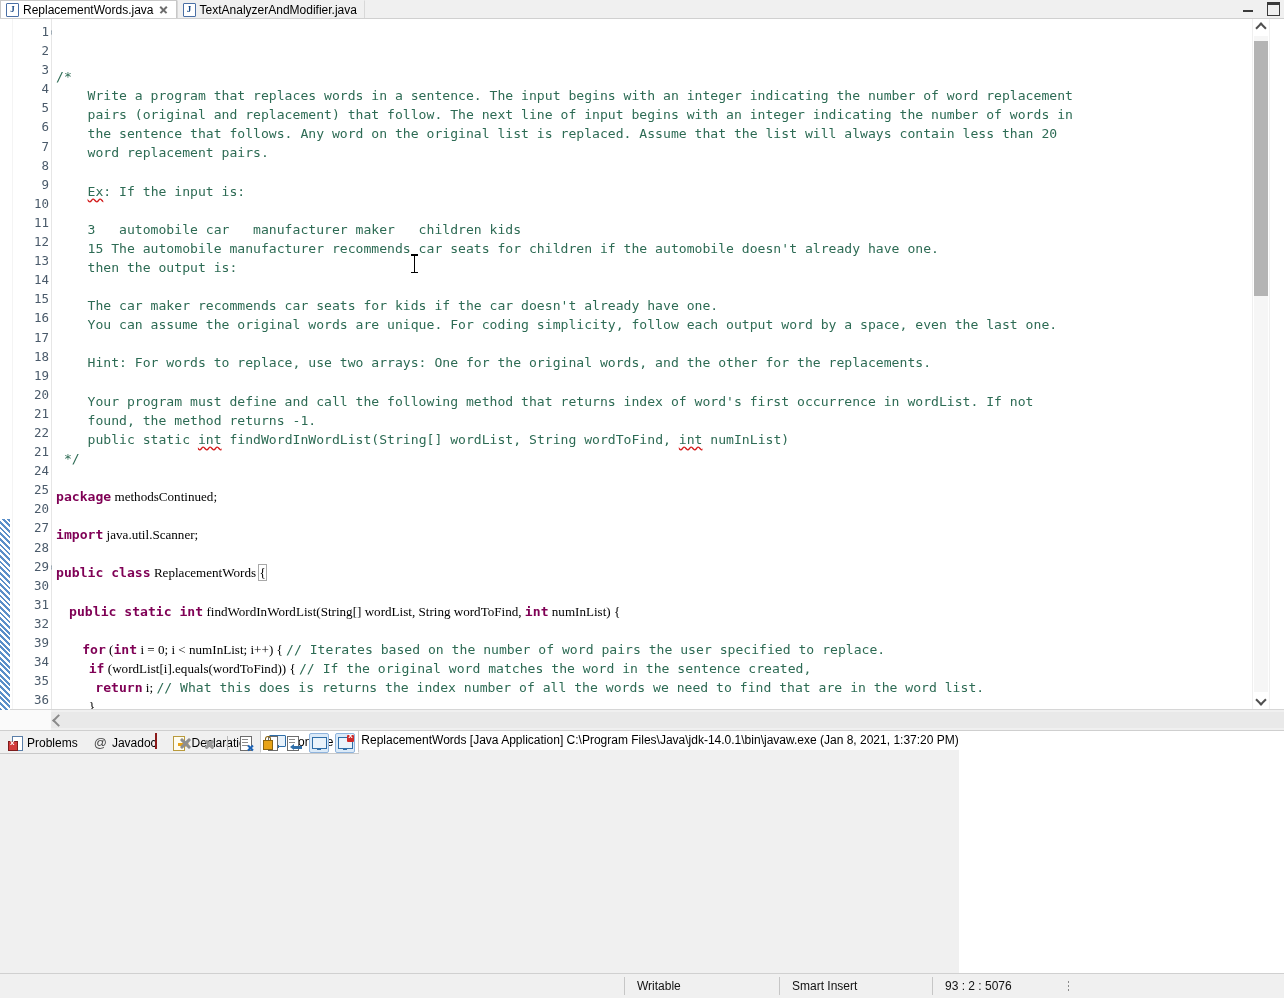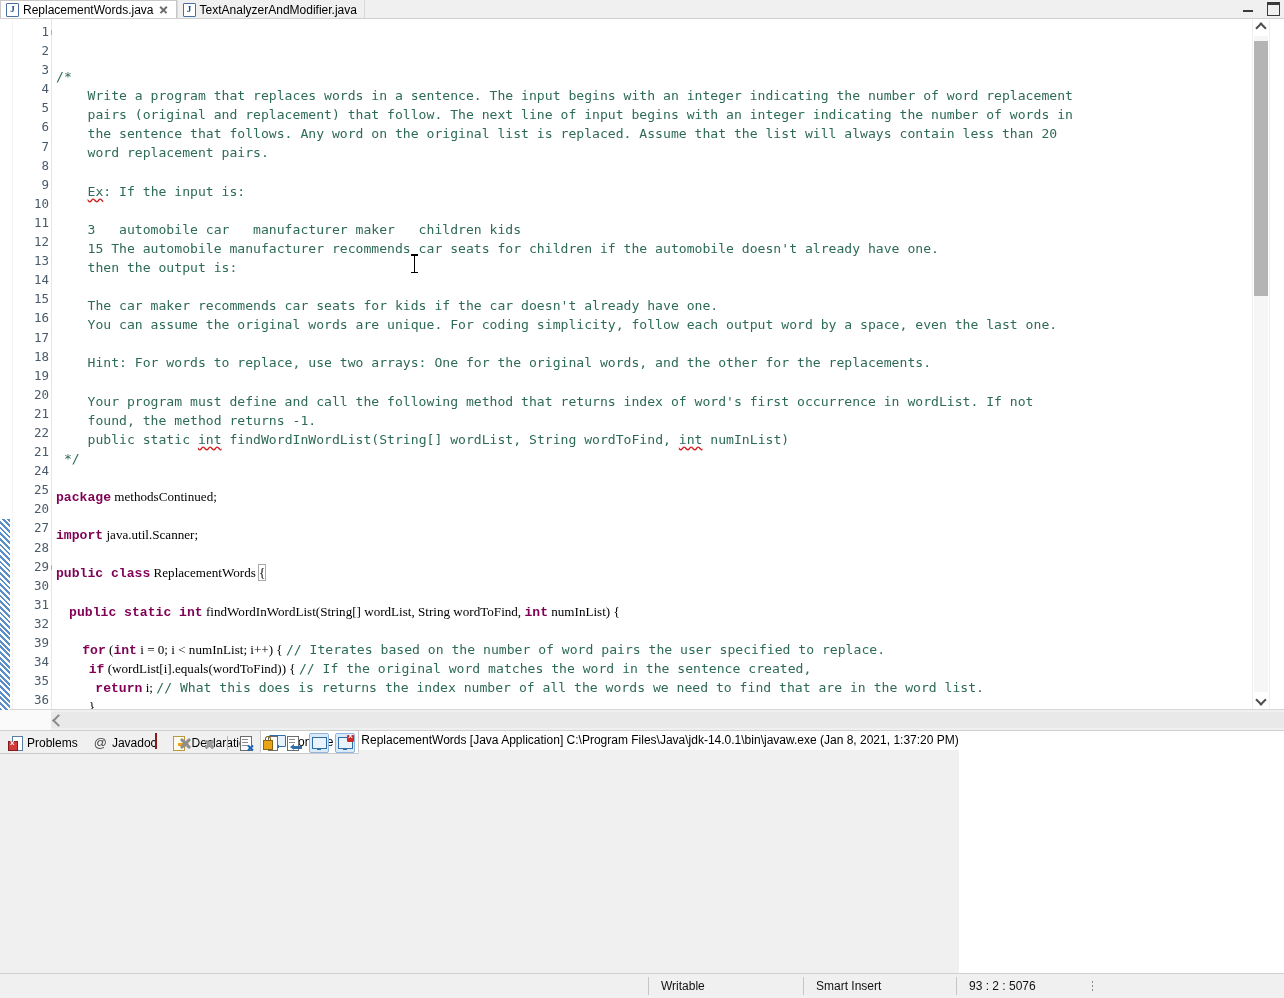--- a/index.html
+++ b/index.html
@@ -64,21 +64,21 @@
   .foldmark::after{content:"";position:absolute;left:1.5px;top:3.3px;width:5px;height:1px;background:#6a7a86;}
   .gutsep{width:1px;background:#e6e6e6;flex:0 0 auto;}
 
   .codearea{
     position:relative;flex:1 1 auto;overflow:hidden;background:#fff;
     font-family:"DejaVu Sans Mono", monospace;font-size:13.1px;
     padding-top:3px;padding-left:4px;white-space:pre;
   }
   .cline{height:19.1px;line-height:19.1px;white-space:pre;}
   .cmt{color:#2d6b54;}
-  .kw{color:#7f0055;font-weight:bold;font-family:Liberation Mono, monospace;}
+  .kw{color:#7f0055;font-weight:bold;}
   .plain{color:#000;font-family:Liberation Serif, serif;}
   .spell{
     text-decoration:underline wavy #d21919;
     text-decoration-skip-ink:none;
     text-underline-offset:2px;
   }
   .brkmatch{outline:1px solid #a8a8a8;background:#fff;}
   .caret{
     position:absolute;left:362px;top:236px;width:1px;height:17px;background:#000;
   }
@@ -136,21 +136,21 @@
   .consolehdr{
     height:18px;line-height:18px;padding-left:2px;background:#fff;
     font-size:12px;color:#000;white-space:nowrap;border-bottom:1px solid #fff;
   }
   .consolebody{flex:1 1 auto;background:#fff;position:relative;}
   .chscrollrow{height:20px;display:flex;align-items:center;background:#f0f0f0;border-top:1px solid #d6d6d6;}
 
   
   .statusbar{
     height:24px;flex:0 0 auto;display:flex;align-items:center;
-    background:#f0f0f0;border-top:1px solid #d0d0d0;font-size:12px;color:#111;padding-left:24px;
+    background:#f0f0f0;border-top:1px solid #d0d0d0;font-size:12px;color:#111;
   }
   .stcell{height:24px;display:flex;align-items:center;padding:0 12px;white-space:nowrap;}
   .stsep{width:1px;height:18px;background:#c6c6c6;flex:0 0 auto;}
   .stgrip{width:3px;height:13px;flex:0 0 auto;
     background-image:radial-gradient(#8a8a8a 45%,transparent 46%);
     background-size:3px 4px;background-repeat:repeat-y;}
 
   
   .ic-problems{width:14px;height:14px;position:relative;}
   .ic-problems .sheet{position:absolute;left:4px;top:0;width:9px;height:13px;background:#fff;border:1px solid #5a7ea8;}

